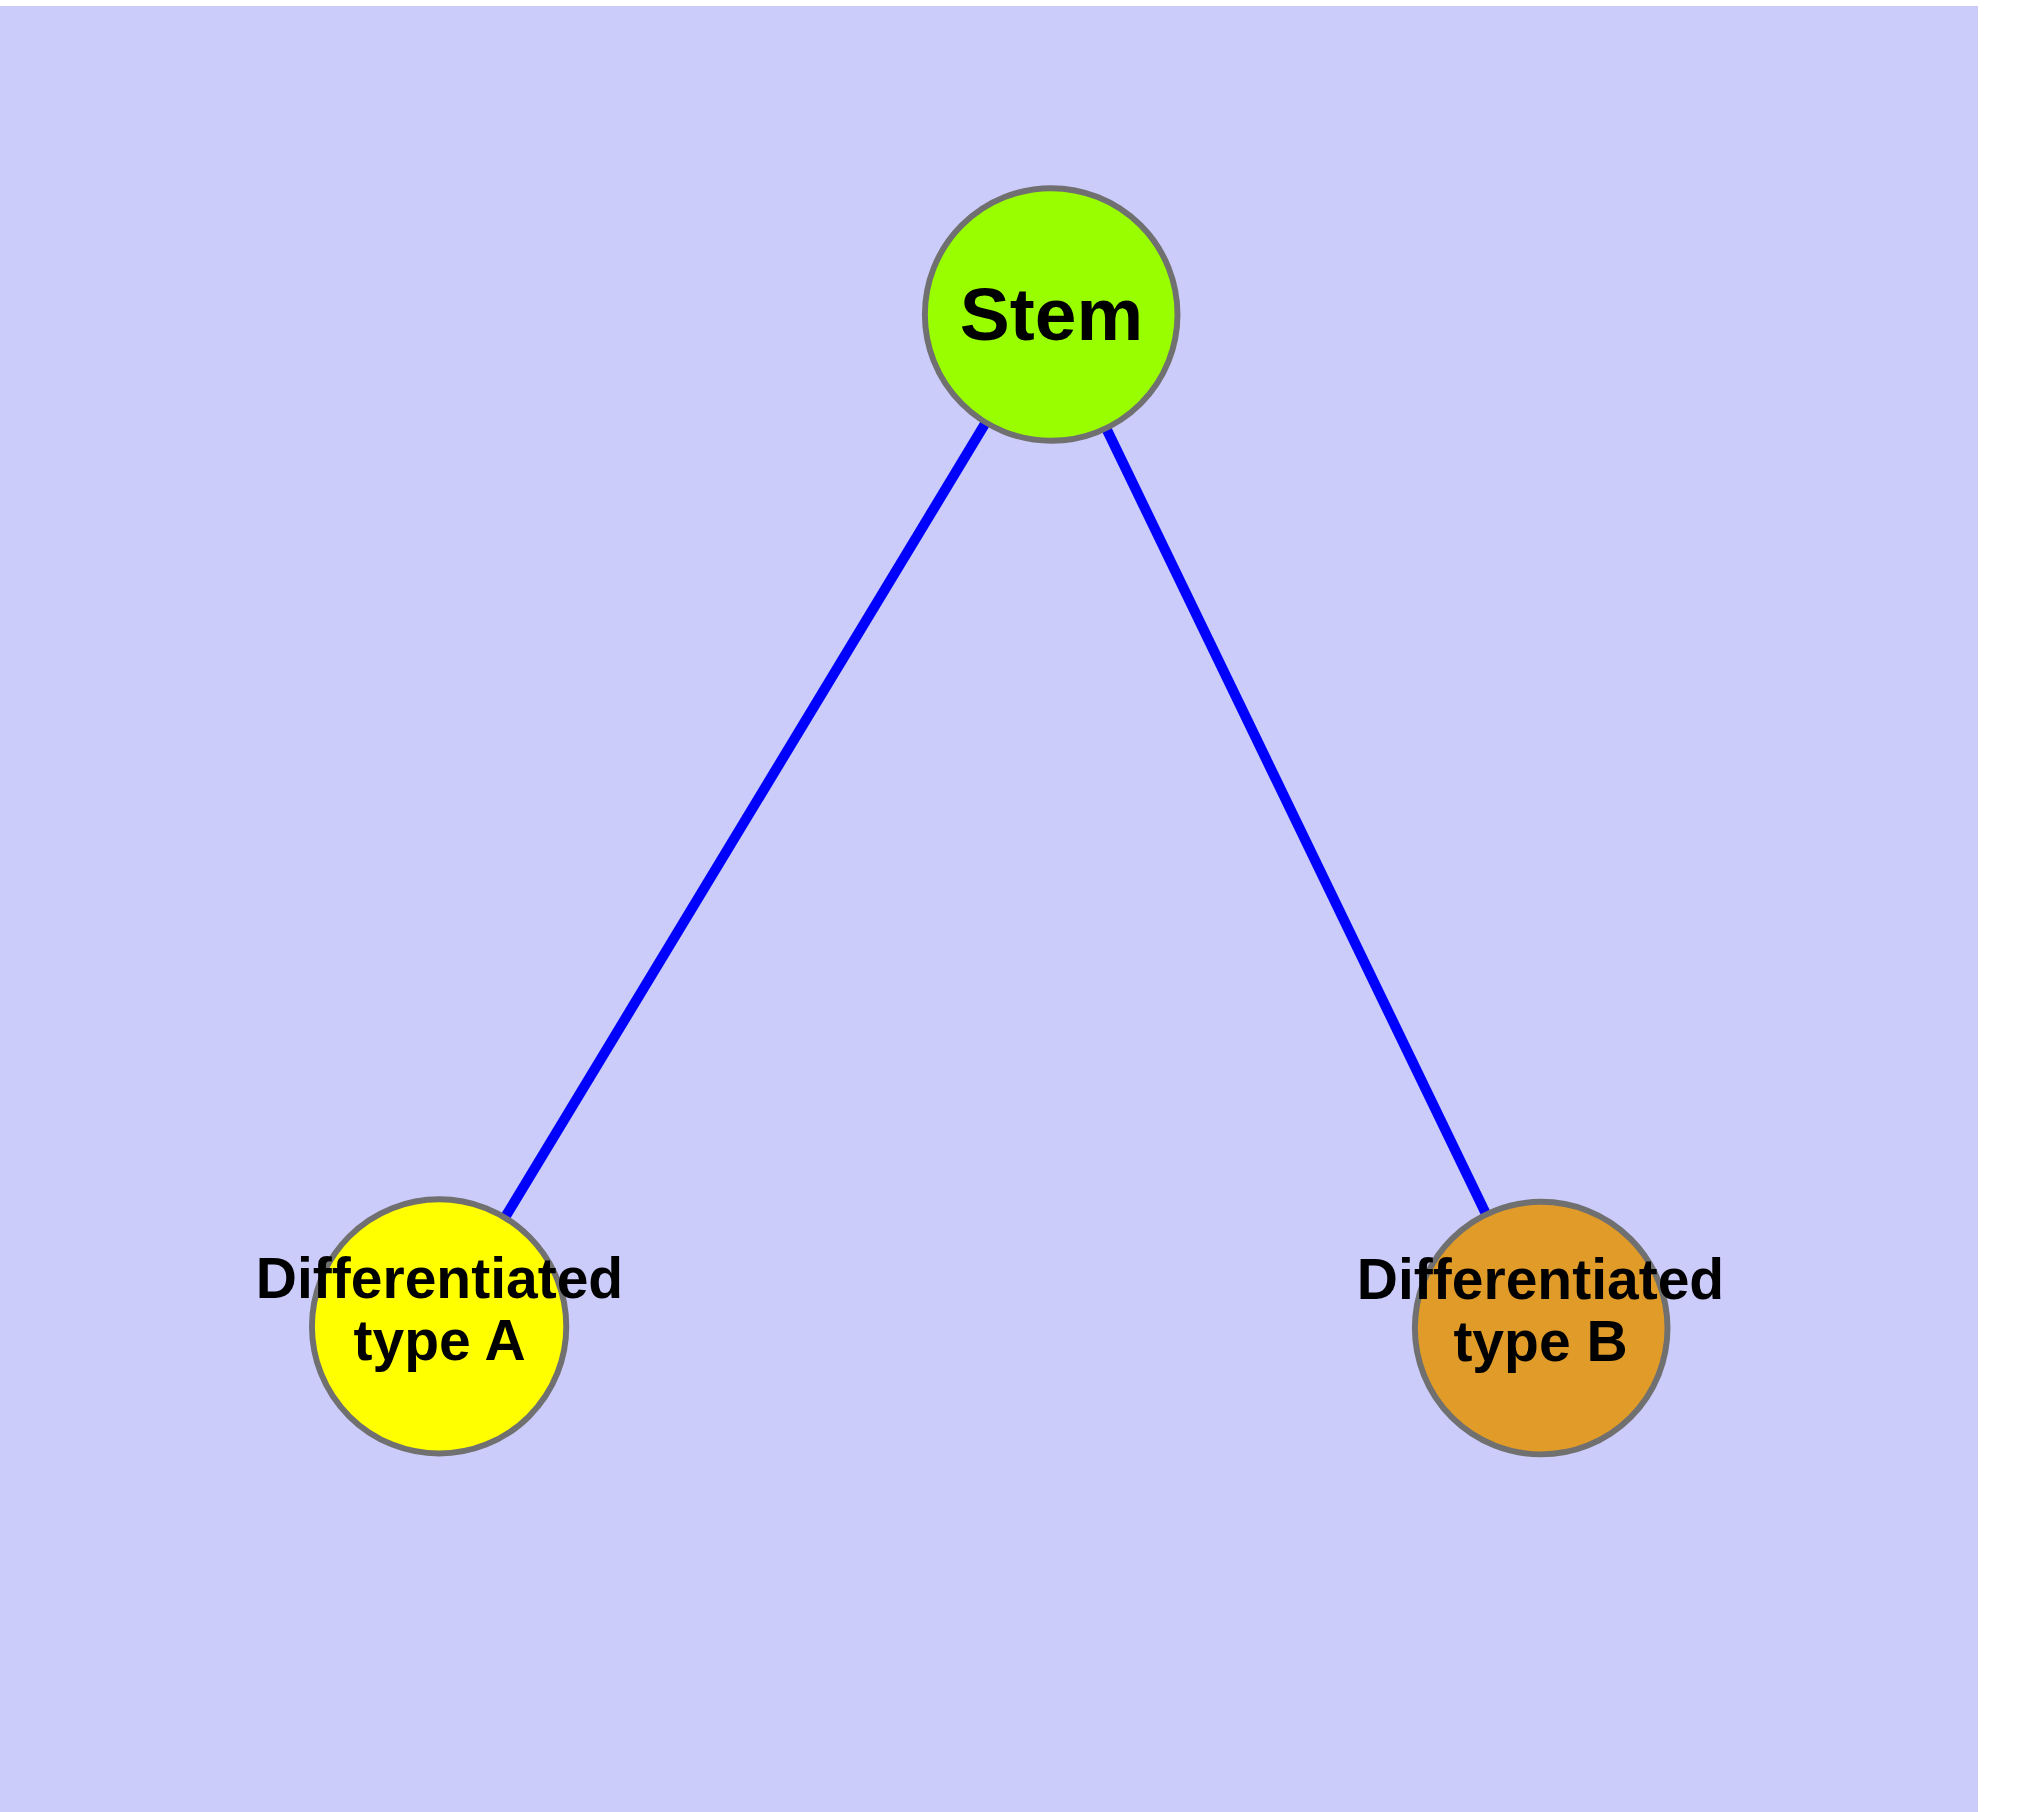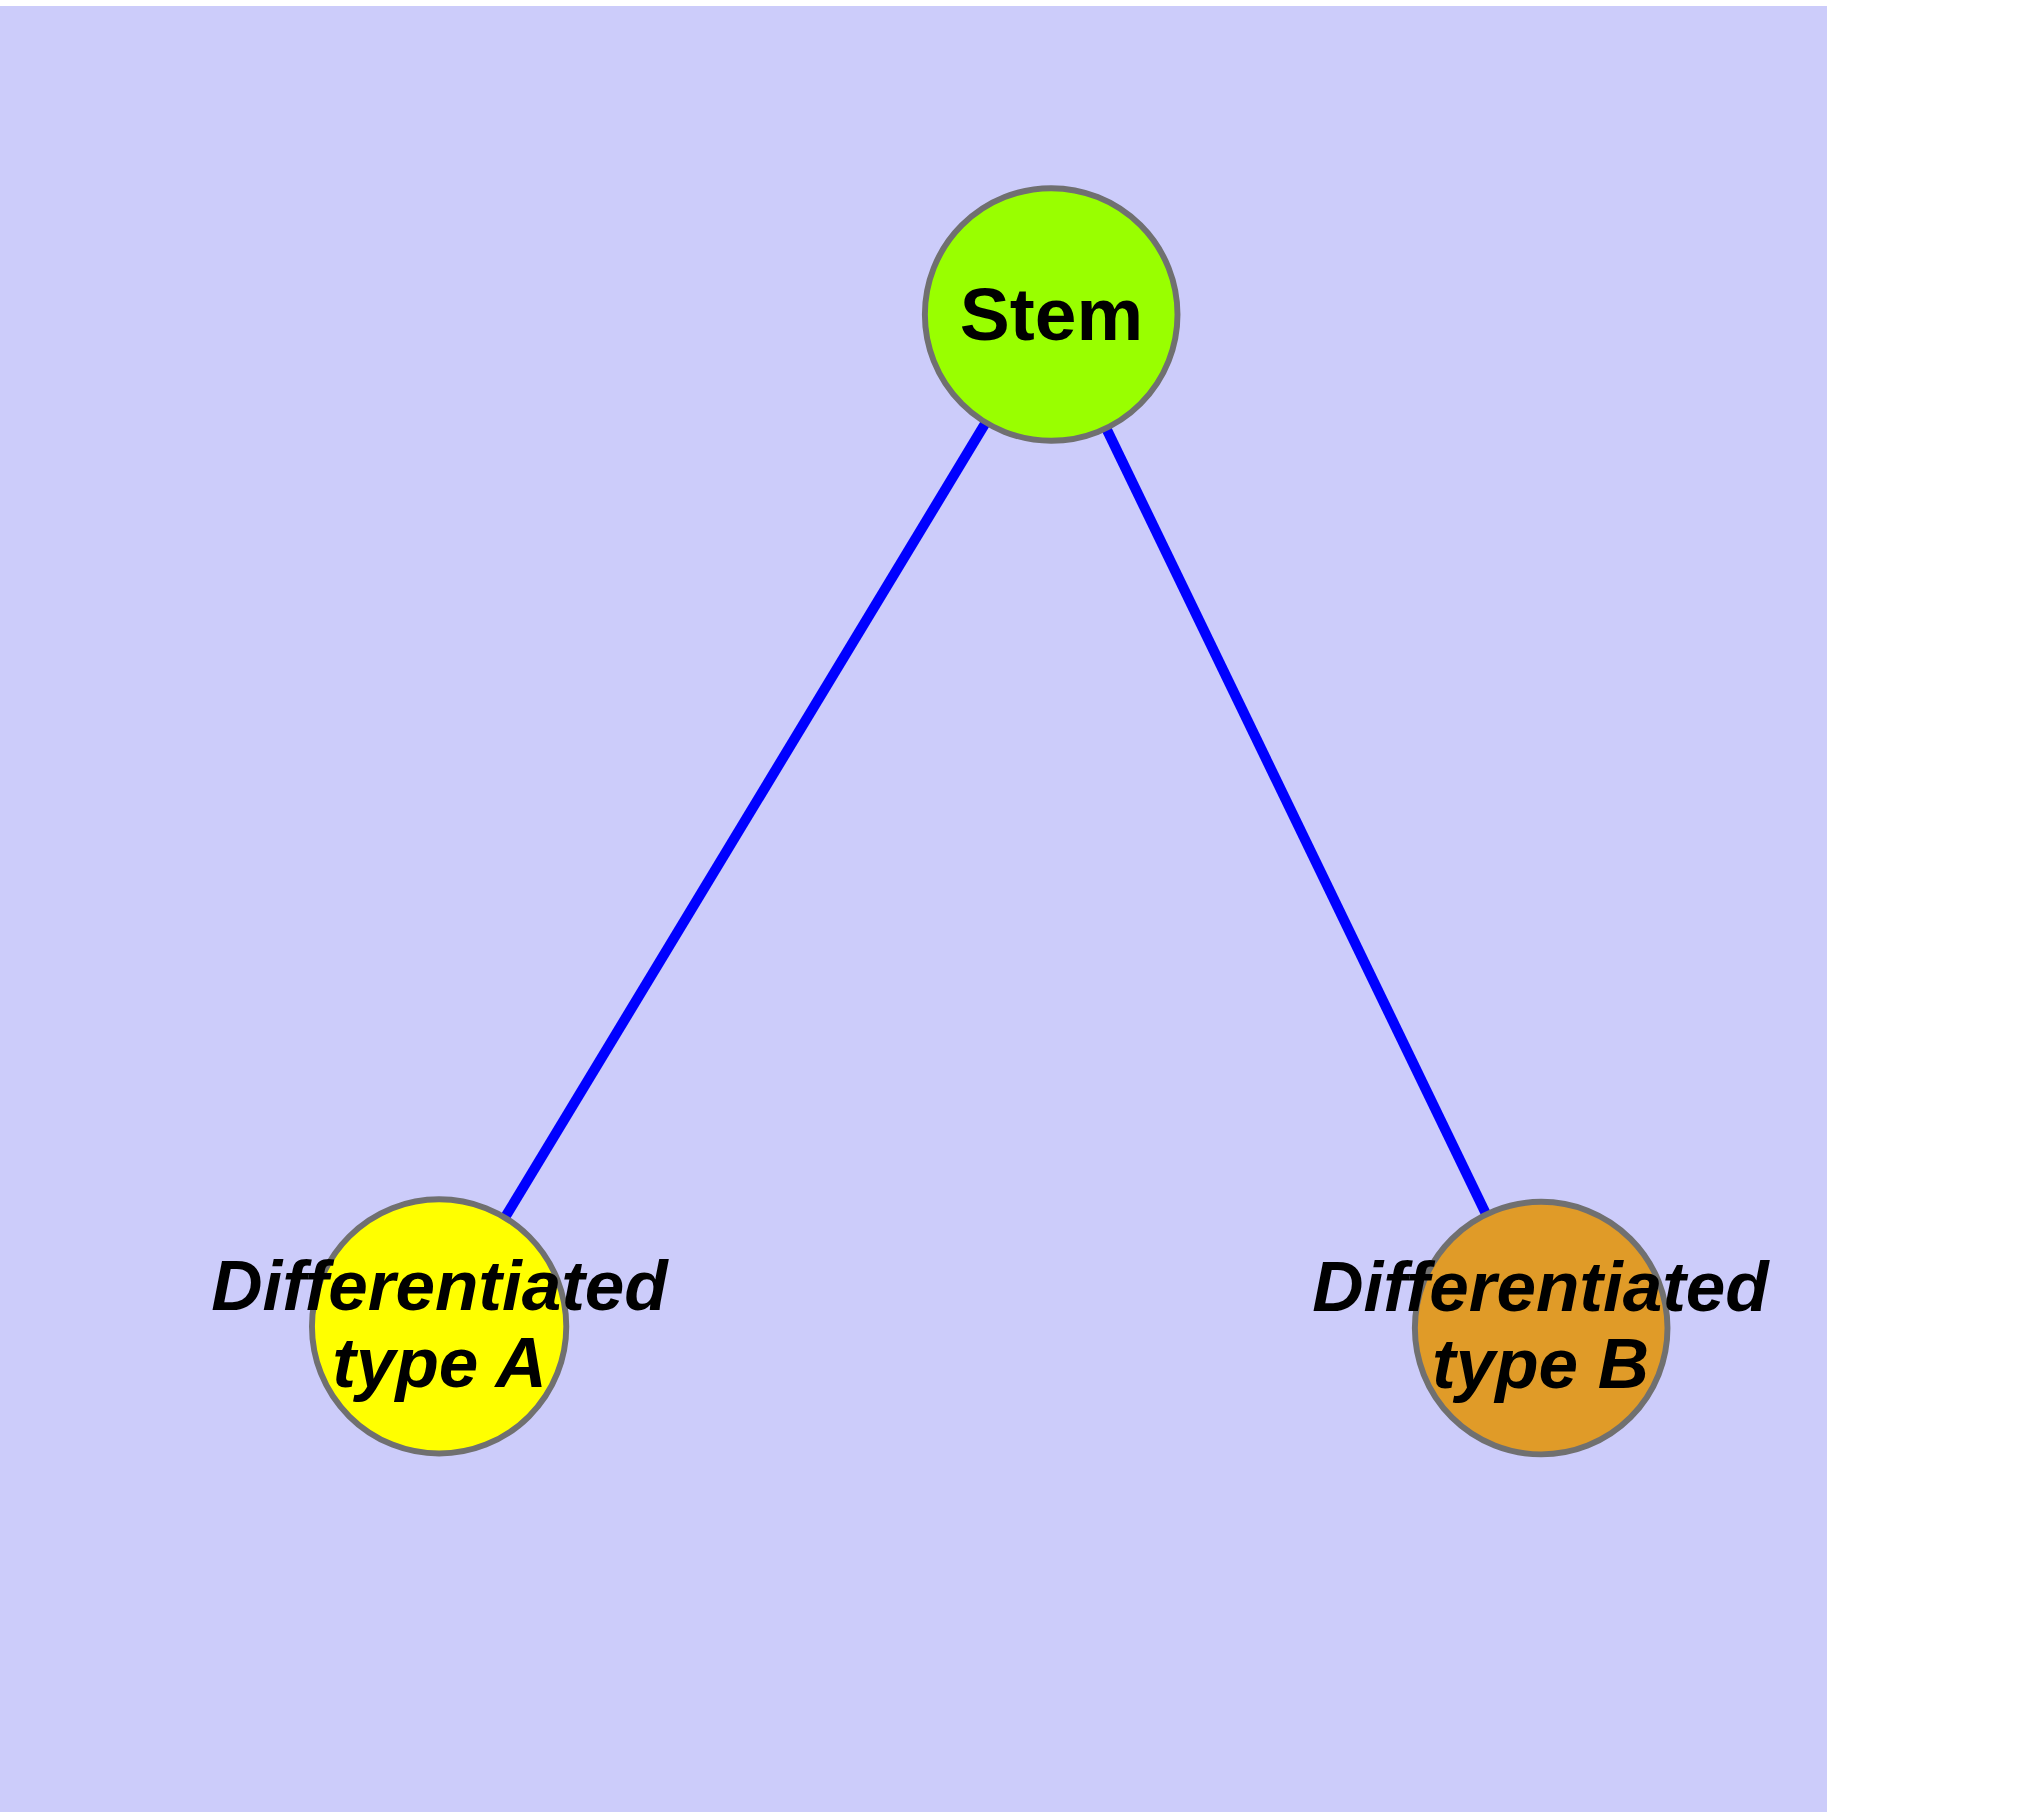--- a/index.html
+++ b/index.html
@@ -3,21 +3,21 @@
 <meta charset="utf-8">
 <title>Cell Differentiation Graph</title>
 <style>
   html, body {
     margin: 0;
     padding: 0;
     background: #ffffff;
   }
   #canvas {
     position: relative;
-    width: 1827px;
+    width: 1978px;
     height: 1812px;
     background: #ffffff;
     overflow: hidden;
     font-family: "Liberation Sans", sans-serif;
   }
   #plot-area {
     position: absolute;
     left: 0;
     top: 6px;
     width: 2021px;
@@ -41,23 +41,22 @@
     line-height: 1.08;
     white-space: pre;
     pointer-events: none;
     -webkit-font-smoothing: antialiased;
   }
   .label-stem {
     font-size: 75px;
     width: 509px;
   }
   .label-leaf {
-    font-size: 71px;
+    font-size: 57px;
     width: 763px;
-    font-style: italic;
   }
 </style>
 </head>
 <body>
 
 <div id="canvas">
   <div id="plot-area">
     <svg id="graph-svg" viewBox="0 0 2384 2131" preserveAspectRatio="none">
       <g id="edge-layer">
           <line x1="1161.8659939869294" y1="493.2133008027789" x2="596.6514497615016" y2="1427.9309819733617" stroke="#0000ff" stroke-width="12" stroke-linecap="butt"></line>

